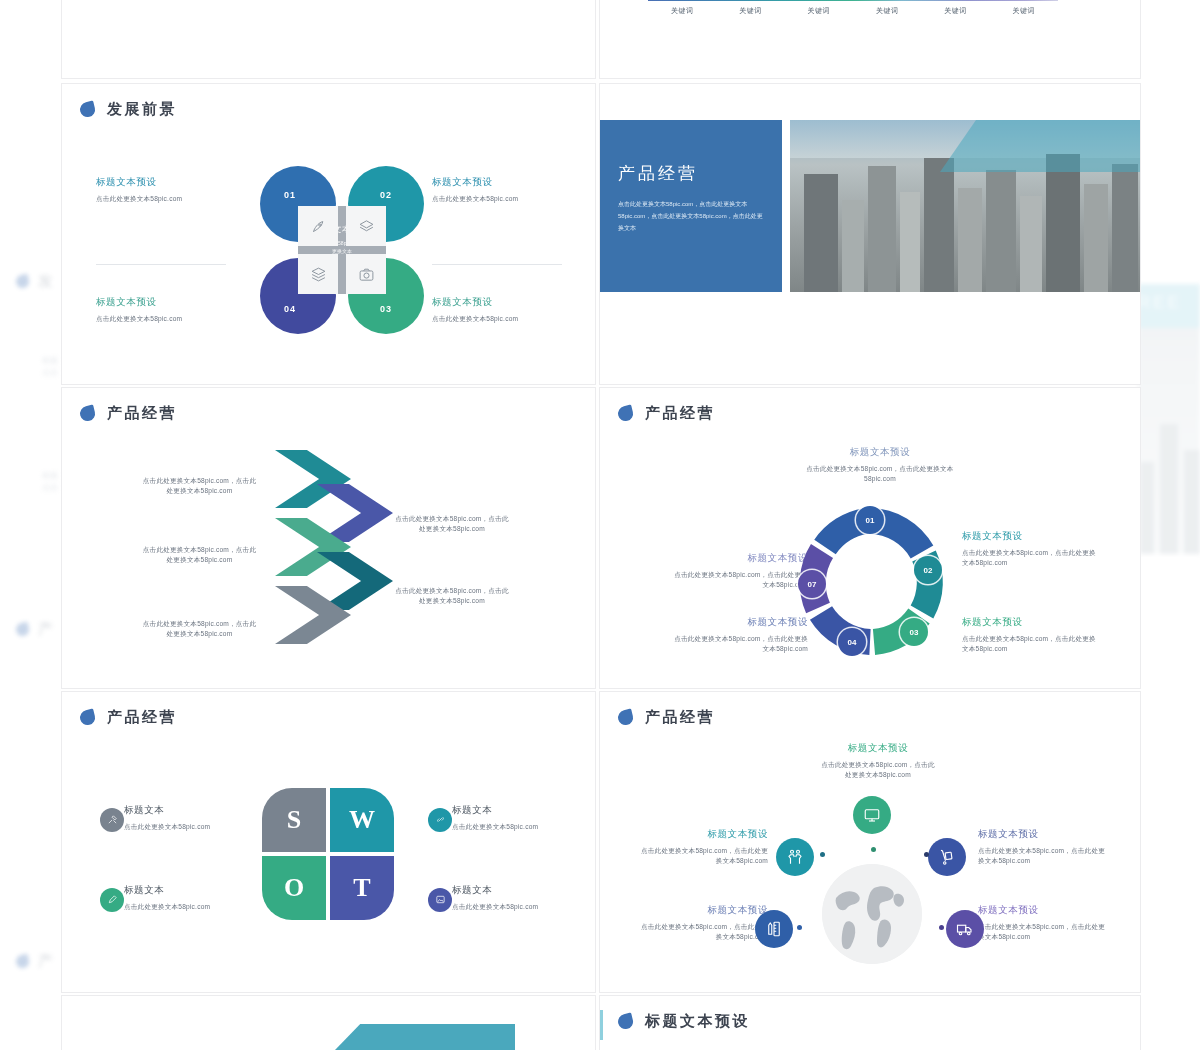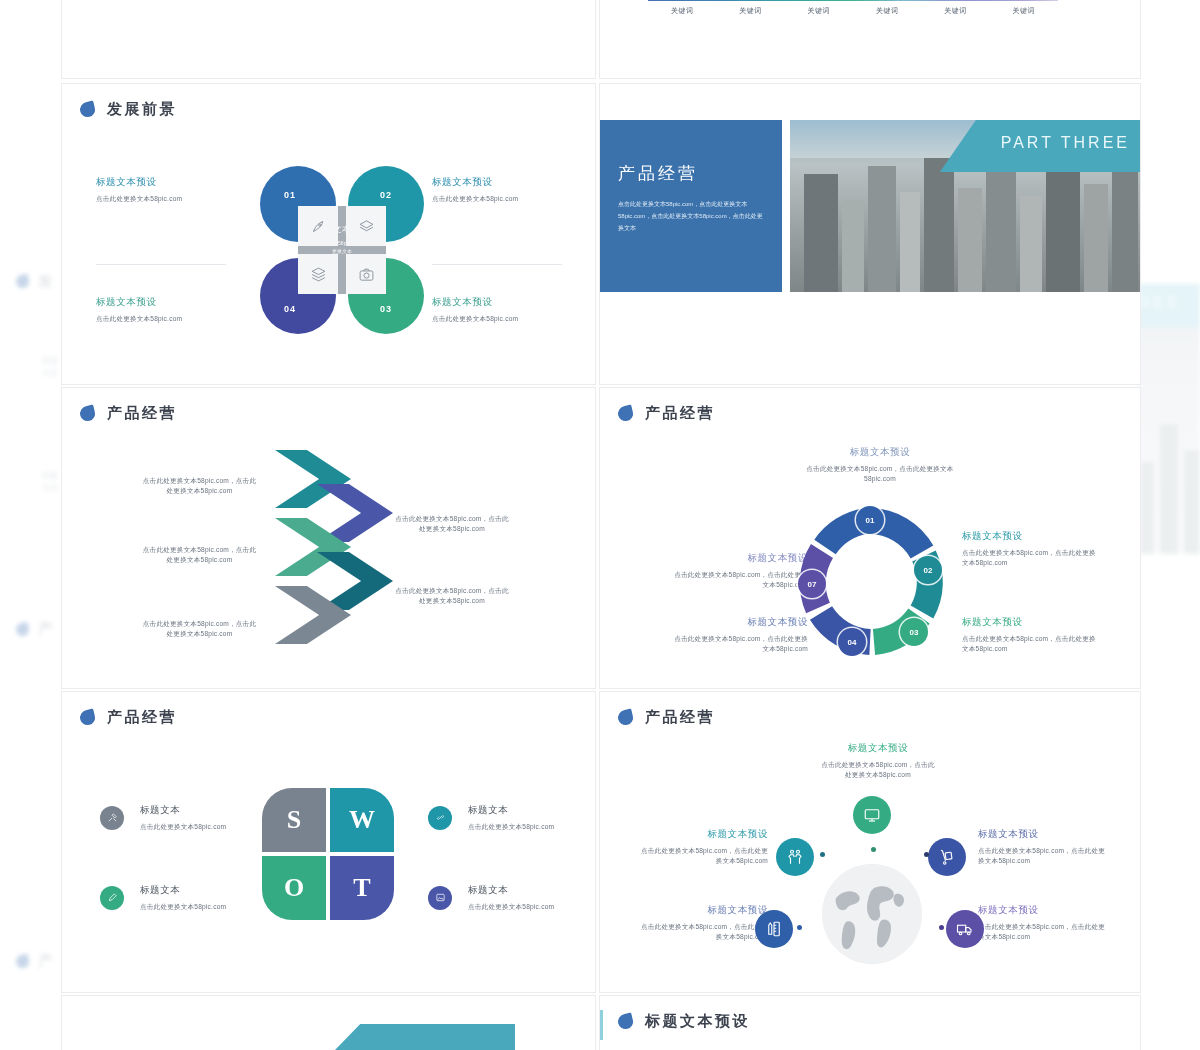--- a/index.html
+++ b/index.html
@@ -87,21 +87,21 @@
      box-shadow:0 0 0 1.5px rgba(255,255,255,.85);}
 
   
   .swot{position:absolute;width:132px;height:132px;}
   .swot .q{position:absolute;width:64px;height:64px;display:flex;align-items:center;justify-content:center;
      color:#fff;font-size:26px;font-weight:700;font-family:"Liberation Serif",serif;}
   .swot .q.tl{left:0;top:0;border-radius:30px 0 0 0;}
   .swot .q.tr{left:68px;top:0;border-radius:0 30px 0 0;}
   .swot .q.bl{left:0;top:68px;border-radius:0 0 0 30px;}
   .swot .q.br{left:68px;top:68px;border-radius:0 0 30px 0;}
-  .swot-item{position:absolute;display:flex;gap:16px;align-items:center;}
+  .swot-item{position:absolute;display:flex;gap:0;align-items:flex-end;}
   .swot-ic{width:24px;height:24px;border-radius:50%;display:flex;align-items:center;justify-content:center;flex:none;}
   .swot-ic svg{width:11px;height:11px;}
 
   
   .globe{position:absolute;width:100px;height:100px;border-radius:50%;background:#f0f1f2;overflow:hidden;}
   .g-ic{position:absolute;width:38px;height:38px;border-radius:50%;display:flex;align-items:center;justify-content:center;}
   .g-ic svg{width:18px;height:18px;}
   .g-dot{position:absolute;width:5px;height:5px;border-radius:50%;}
 
   
@@ -263,23 +263,20 @@
             <div class="bl" style="left:110px;width:20px;height:100px;background:#b6bcbb;"></div>
             <div class="bl" style="left:134px;width:30px;height:134px;background:#737a7c;"></div>
             <div class="bl" style="left:168px;width:24px;height:104px;background:#a3a9a9;"></div>
             <div class="bl" style="left:196px;width:30px;height:122px;background:#868d8e;"></div>
             <div class="bl" style="left:230px;width:22px;height:96px;background:#b0b6b6;"></div>
             <div class="bl" style="left:256px;width:34px;height:138px;background:#6b7274;"></div>
             <div class="bl" style="left:294px;width:24px;height:108px;background:#9ea4a4;"></div>
             <div class="bl" style="left:322px;width:26px;height:128px;background:#7b8284;"></div>
           </div>
           <div class="p3-ribbon2" style="top:0;"></div>
-          <div class="p3-ribbon">
-            <div class="pt">PART THREE</div>
-          </div>
         </div>
       </div>
     </div>
 
     <div class="slide" style="left:0;top:388px;width:533px;height:300px;">
       <div class="slide-inner">
         <div class="sl-head">
           <span class="drop"></span>
           <span class="htxt">产品经营</span>
         </div>

